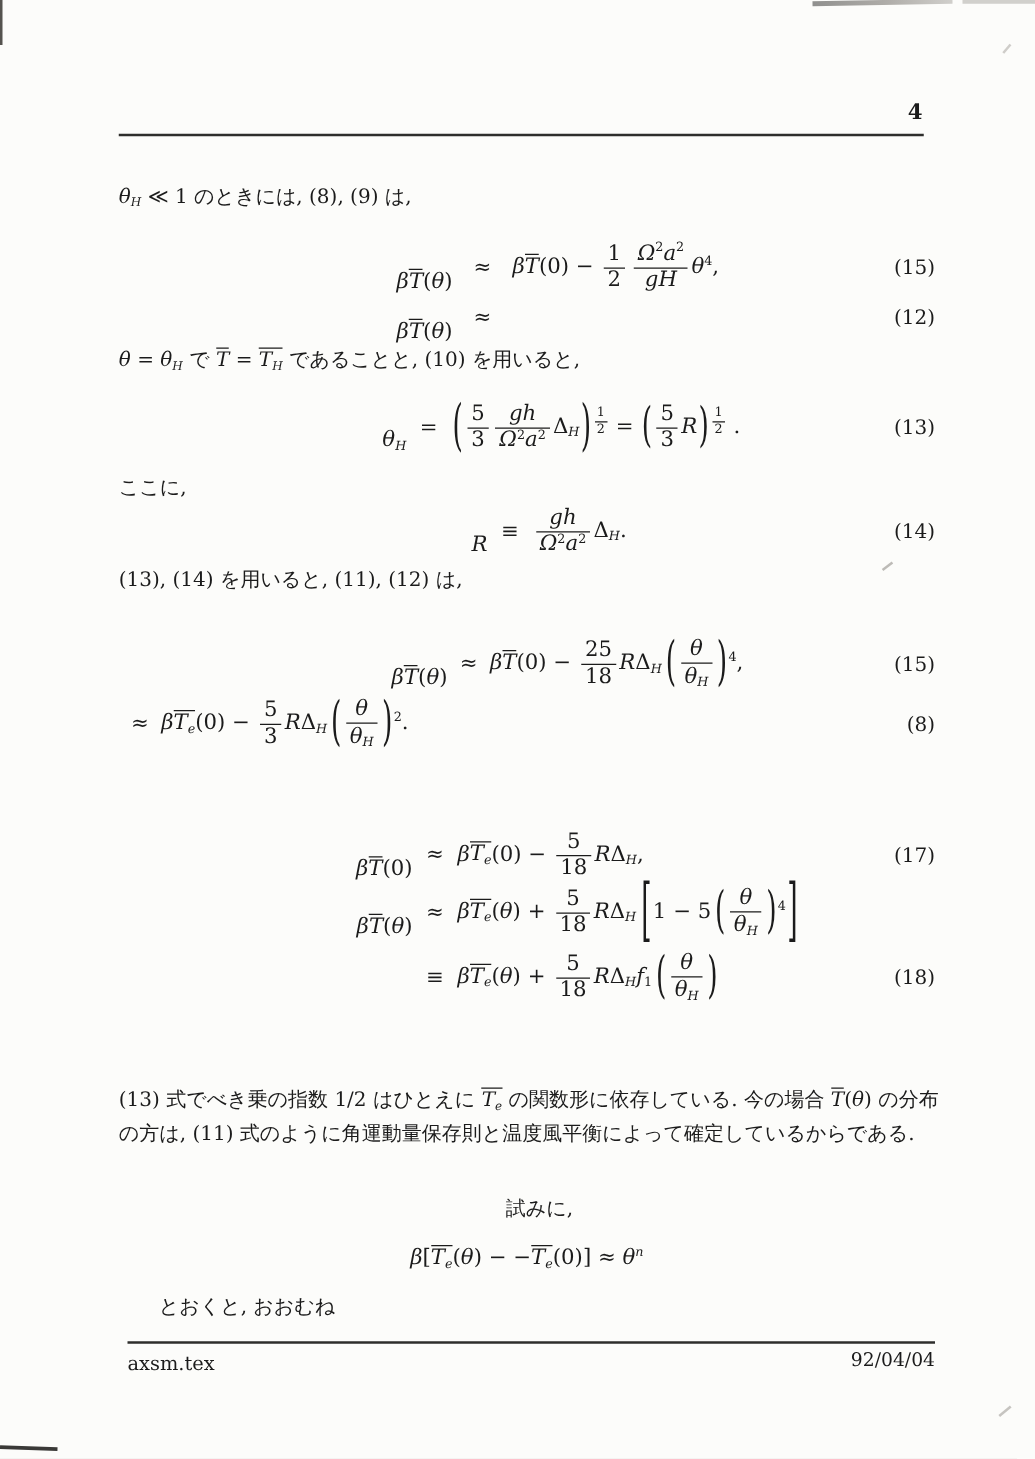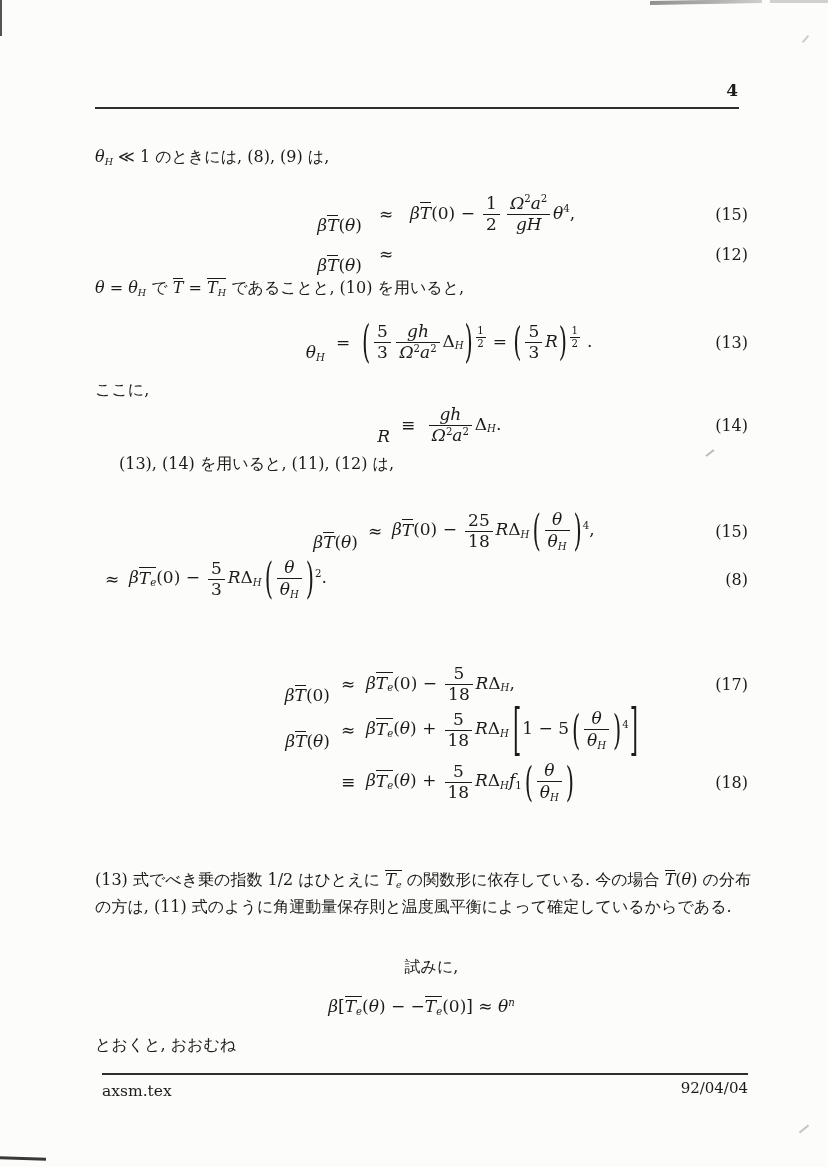--- a/index.html
+++ b/index.html
@@ -13,26 +13,26 @@
   #top-rule{left:95px;width:644px;top:107px;}
   #bottom-rule{left:102px;width:646px;top:1073px;}
   #page-number{position:absolute;right:90px;top:80px;font-size:17px;font-weight:bold;}
   #footer-filename{position:absolute;left:102px;top:1082px;font-size:15.5px;}
   #footer-date{position:absolute;right:80px;top:1079px;font-size:15px;}
   
   .para{position:absolute;left:95px;right:60px;font-size:16px;line-height:1.4;white-space:nowrap;}
   #p1{top:146px;}
   #p2{top:277px;}
   #p3{top:379px;}
-  #p4{top:453px;margin-left:24px;}
+  #p4{top:453px;}
   #p5{top:613px;}
   #p6a{top:869px;}
   #p6b{top:896px;}
   #p7{top:956px;text-align:center;}
-  #p8{top:1034px;}
+  #p8{top:1034px;margin-left:32px;}
   
   .eqgroup{position:absolute;left:95px;right:80px;}
   #g1{top:191px;} #g2{top:316px;} #g3{top:402px;}
   #g4{top:507px;} #g5{top:664px;} #g6{top:992px;}
   .eqrow{position:relative;display:flex;align-items:center;font-size:17px;}
   .lhs{display:inline-block;text-align:right;flex:0 0 auto;margin-top:22px;}
   .rel{display:inline-block;text-align:center;flex:0 0 auto;}
   .rhs{display:inline-block;text-align:left;flex:1 1 auto;}
   .ctr{display:inline-block;margin:0 auto;}
   .eqno{position:absolute;right:0;top:50%;transform:translateY(-50%);font-size:16px;}

